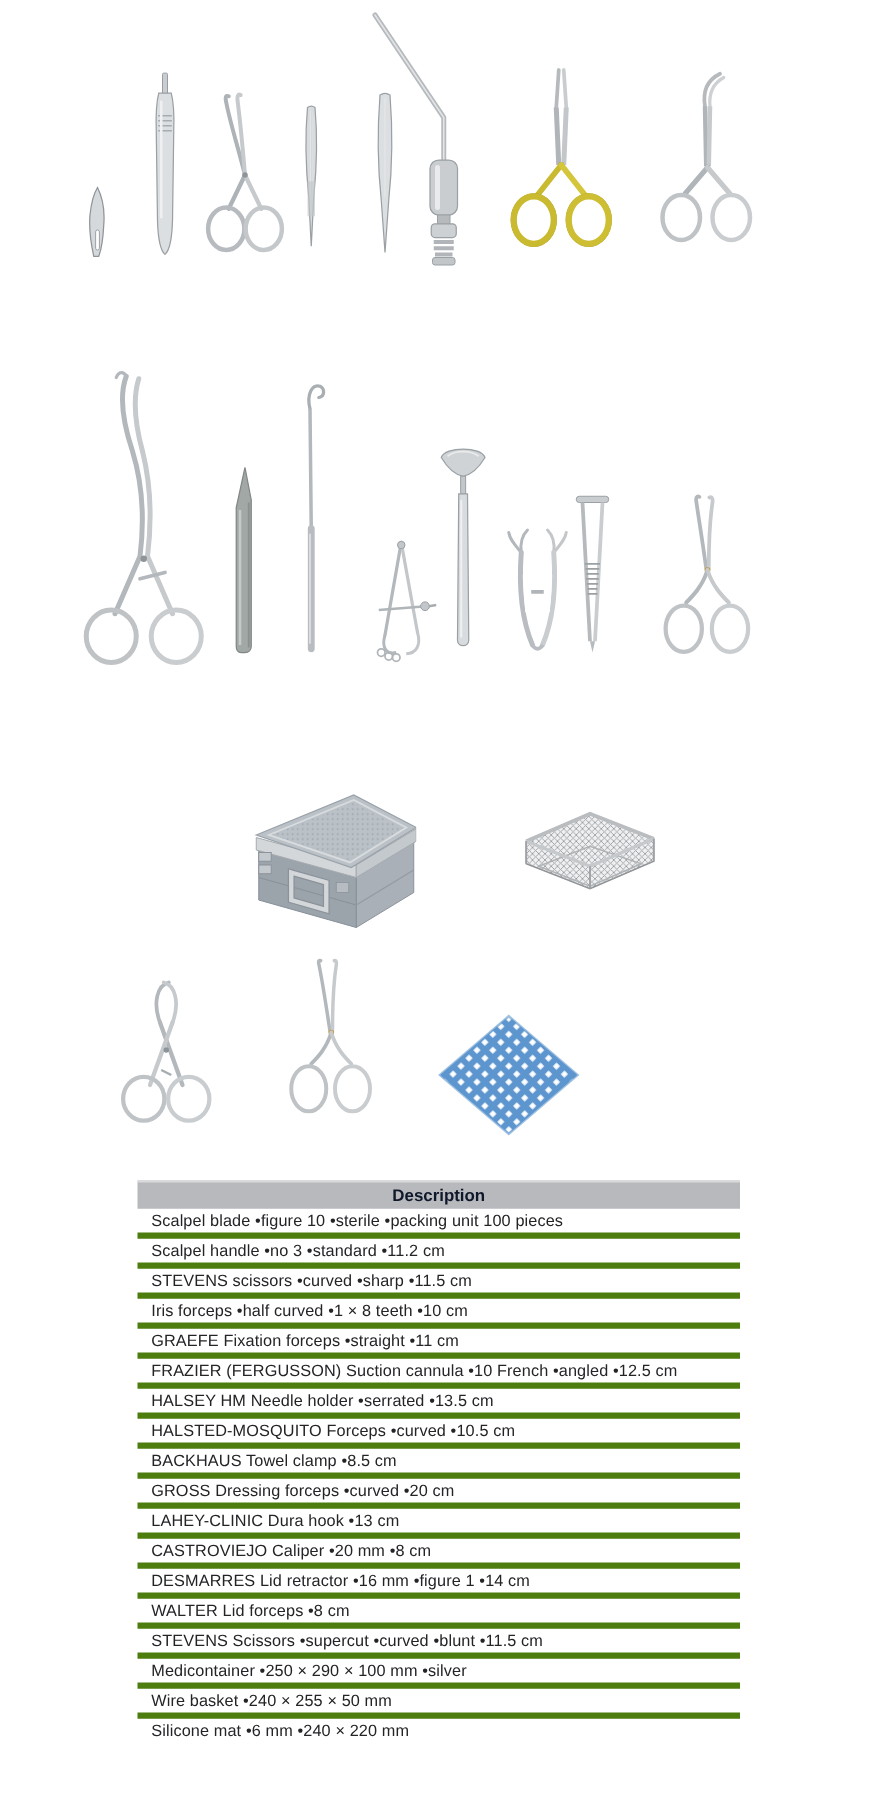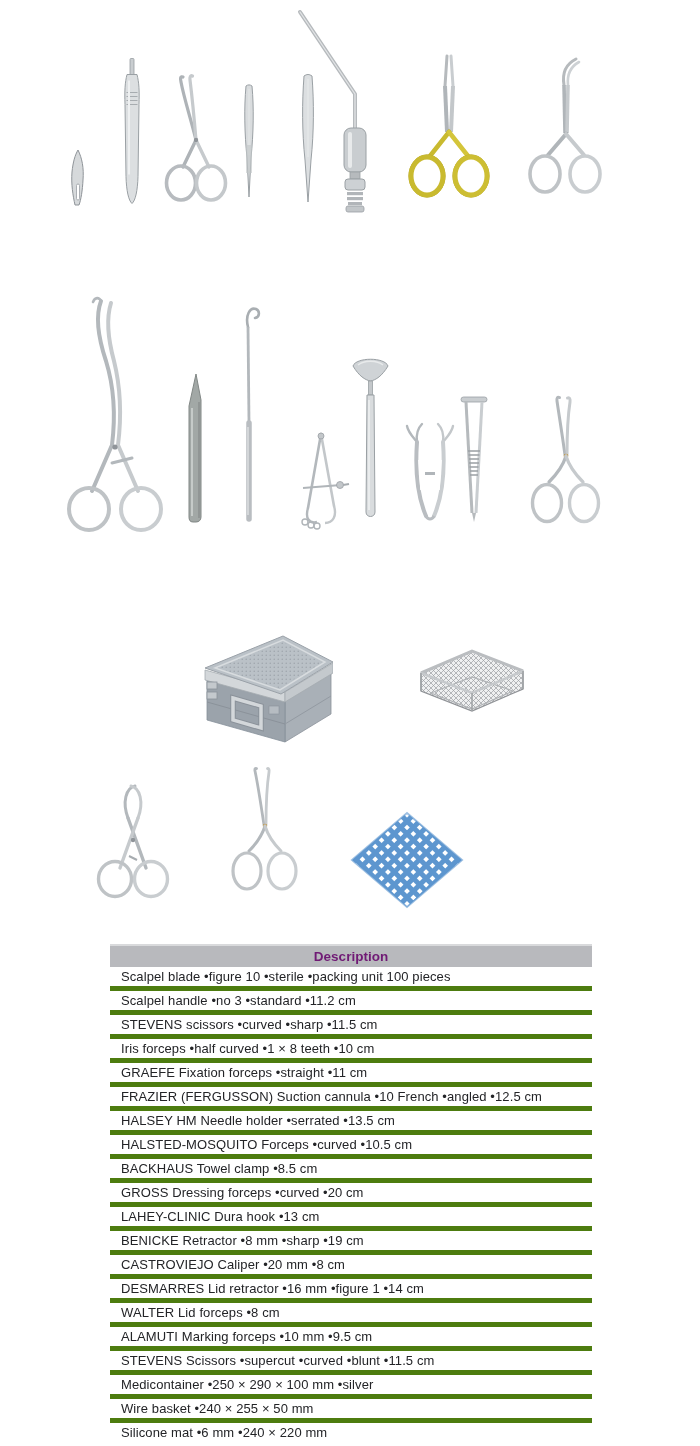--- a/index.html
+++ b/index.html
@@ -3,21 +3,21 @@
 <meta charset="utf-8">
 <style>
   html,body{margin:0;padding:0;background:#ffffff;}
   body{width:700px;height:1446px;position:relative;font-family:"Liberation Sans",sans-serif;}
   .gallery{position:absolute;left:0;top:0;width:700px;height:940px;}
   .g-item{position:absolute;}
   .g-item svg{display:block;width:100%;height:100%;}
   .desc-table{position:absolute;left:110px;top:944px;width:482px;border-collapse:collapse;
               font-family:"Liberation Sans",sans-serif;font-size:13px;color:#232427;}
   .desc-table th{background:#b8b9bd;height:21px;padding:0;font-weight:bold;font-size:13.5px;
-                 color:#701a75;text-align:center;border-top:2px solid #d9dadc;}
+                 color:#0f172a;text-align:center;border-top:2px solid #d9dadc;}
   .desc-table td{height:19px;padding:0 0 0 11px;border-bottom:5px solid #4d7c0f;
                  white-space:nowrap;letter-spacing:0.1px;}
   .desc-table tbody tr:last-child td{border-bottom:none;}
 </style>
 </head>
 <body>
 
 <div class="gallery">
 
   <div class="g-item" style="left:66px;top:148px;width:22px;height:60px;">
@@ -321,33 +321,27 @@
       <tr>
         <td>BACKHAUS Towel clamp •8.5 cm</td>
       </tr>
       <tr>
         <td>GROSS Dressing forceps •curved •20 cm</td>
       </tr>
       <tr>
         <td>LAHEY-CLINIC Dura hook •13 cm</td>
       </tr>
       <tr>
-        <td>BENICKE Retractor •8 mm •sharp •19 cm</td>
-      </tr>
-      <tr>
         <td>CASTROVIEJO Caliper •20 mm •8 cm</td>
       </tr>
       <tr>
         <td>DESMARRES Lid retractor •16 mm •figure 1 •14 cm</td>
       </tr>
       <tr>
         <td>WALTER Lid forceps •8 cm</td>
-      </tr>
-      <tr>
-        <td>ALAMUTI Marking forceps •10 mm •9.5 cm</td>
       </tr>
       <tr>
         <td>STEVENS Scissors •supercut •curved •blunt •11.5 cm</td>
       </tr>
       <tr>
         <td>Medicontainer •250 × 290 × 100 mm •silver</td>
       </tr>
       <tr>
         <td>Wire basket •240 × 255 × 50 mm</td>
       </tr>

